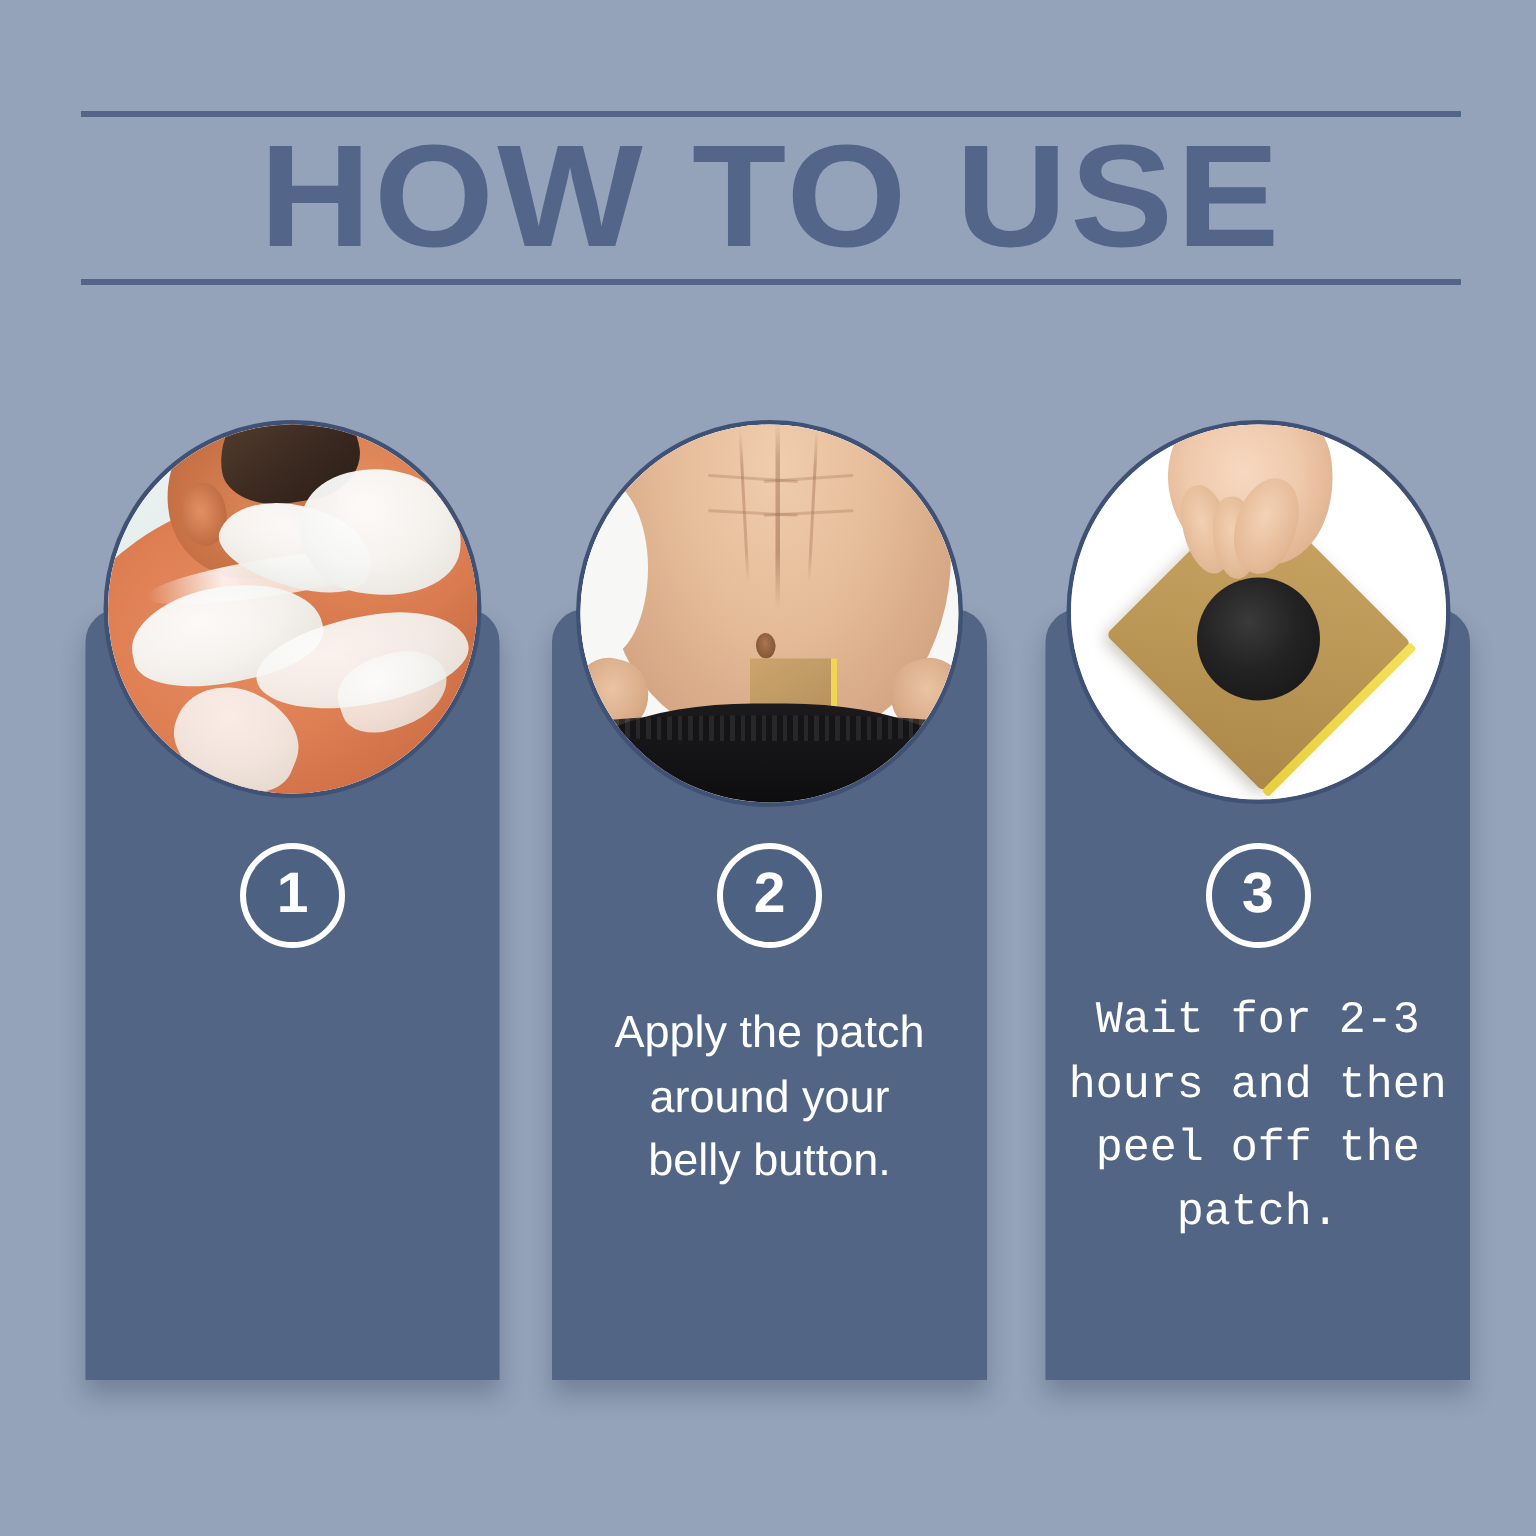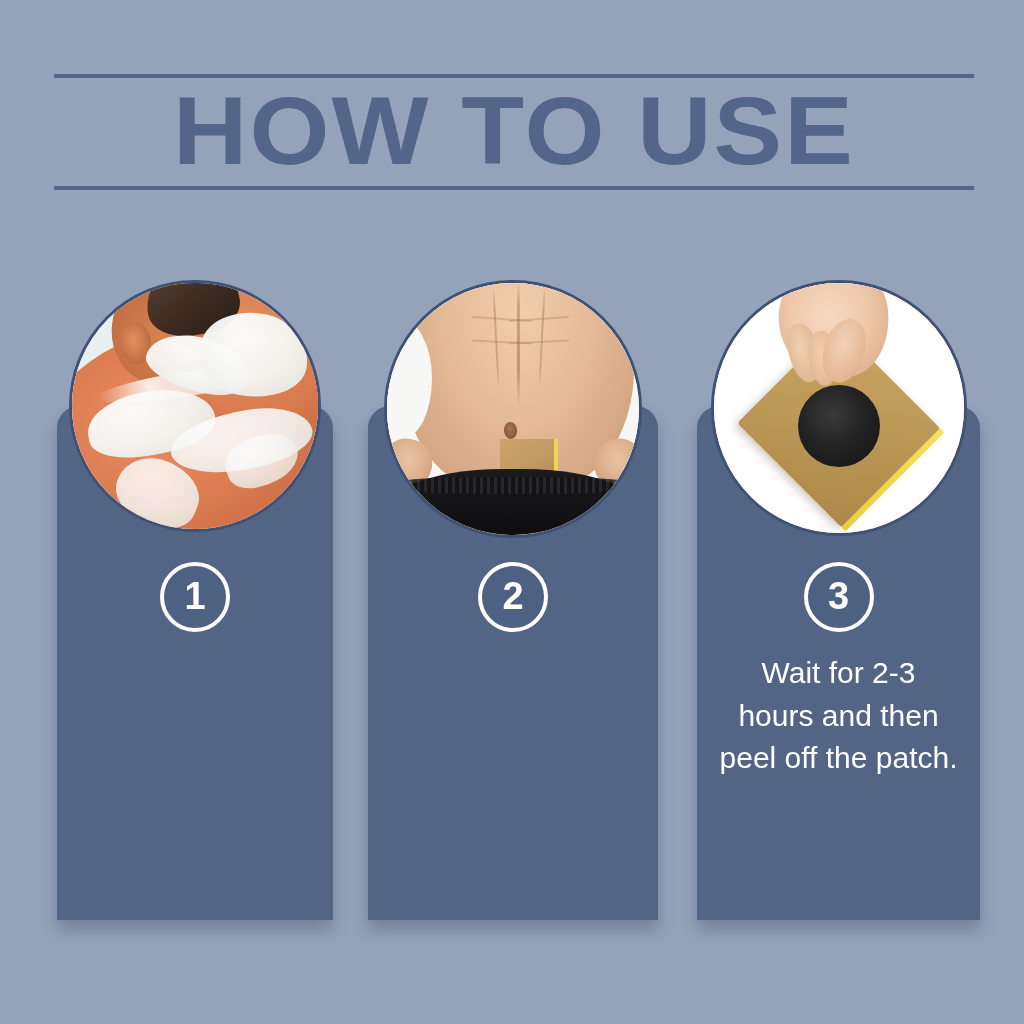--- a/index.html
+++ b/index.html
@@ -349,21 +349,21 @@
     text-align: center;
     color: #ffffff;
     font-family: "Liberation Sans", sans-serif;
     font-weight: 400;
     font-size: 30px;
     line-height: 1.42;
     z-index: 4;
     white-space: pre-line;
   }
   .step-2 .caption { top: 388px; }
-  .step-3 .caption { top: 372px; }
+  .step-3 .caption { top: 380px; font-family: Liberation Mono, monospace; }
 </style>
 </head>
 <body>
 
 <div id="page">
 
   <div class="header">
     <div class="rule rule-top"></div>
     <div class="page-title">HOW TO USE</div>
     <div class="rule rule-bottom"></div>
@@ -421,20 +421,23 @@
           <div class="ph2-shorts">
             <div class="ph2-waistband"></div>
           </div>
         </div>
       </div>
 
       <div class="badge">
         <span class="badge-num">2</span>
       </div>
 
+      <div class="caption">Apply the patch
+around your
+belly button.</div>
     </div>
 
     <div class="step step-3">
       <div class="panel"></div>
 
       <div class="photo">
         <div class="photo-inner">
           <div class="ph3-bg"></div>
           <div class="ph3-patch">
             <div class="ph3-patch-edge"></div>

